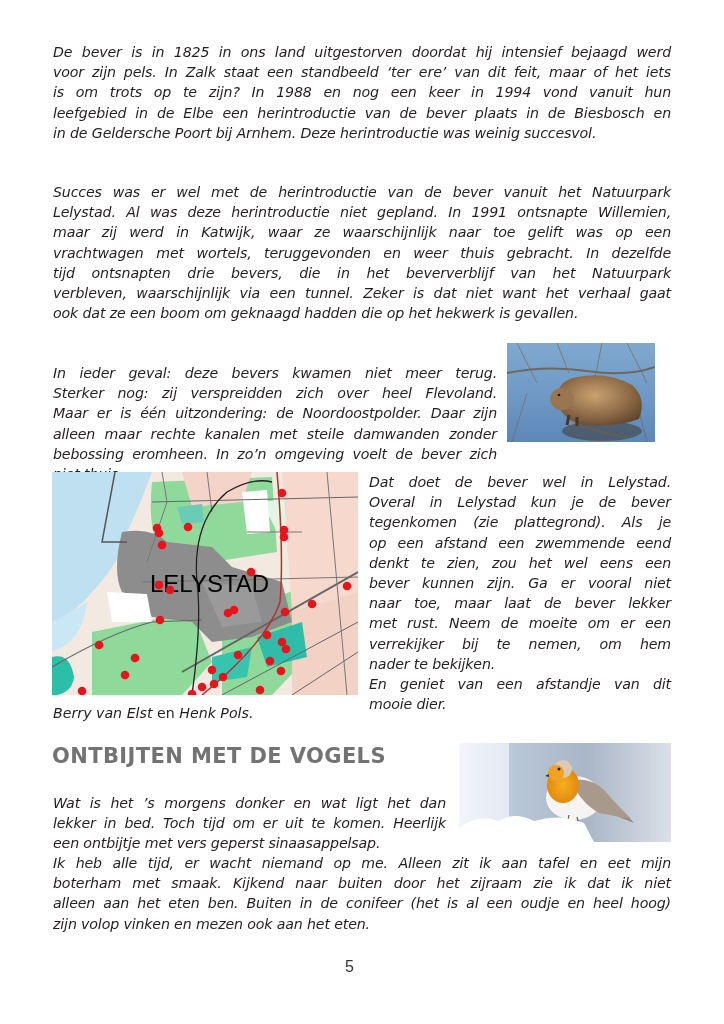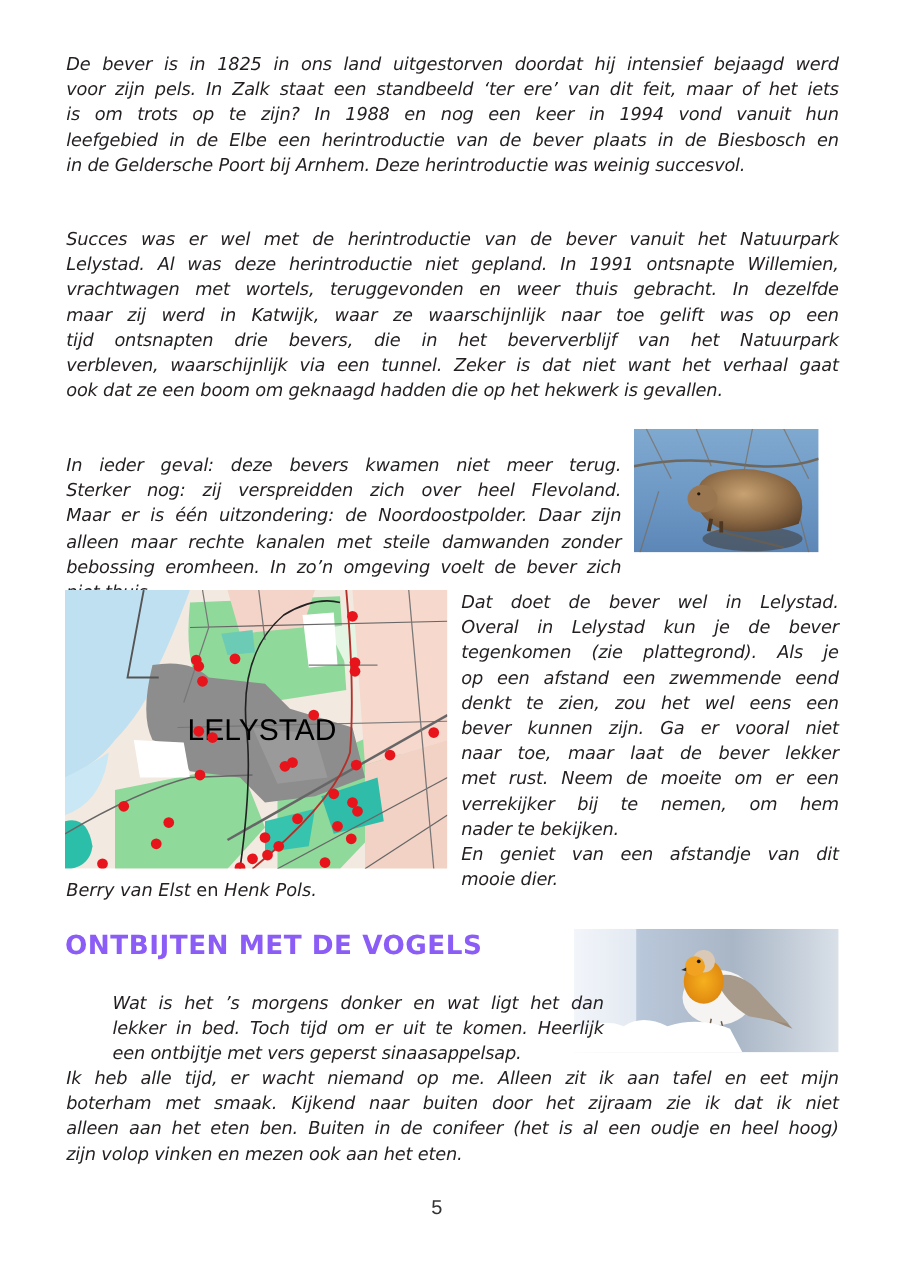--- a/index.html
+++ b/index.html
@@ -6,26 +6,26 @@
   body { width: 724px; height: 1024px; position: relative; overflow: hidden;
          font-family: "DejaVu Sans", sans-serif; color: #231f20; }
   .para { position: absolute; font-size: 14.2px; line-height: 20.2px; text-align: justify;
           text-align-last: left; margin: 0; letter-spacing: -0.15px; font-style: italic; }
   .line { display: block; text-align: justify; text-align-last: justify; white-space: nowrap; }
   .line.last { text-align-last: left; }
   #p1 { left: 53px; top: 42px; width: 618px; }
   #p2 { left: 53px; top: 182px; width: 618px; }
   #p3 { left: 53px; top: 342px; width: 444px; margin-top: 21px; }
   #p4 { left: 369px; top: 472px; width: 302px; }
-  #p5 { left: 53px; top: 793px; width: 393px; margin-left: 37px; }
+  #p5 { left: 53px; top: 793px; width: 393px; }
   #p6 { left: 53px; top: 853px; width: 618px; }
   .caption { position: absolute; left: 53px; top: 703px; font-size: 14.2px; line-height: 20px; }
   .caption i { }
   .heading { position: absolute; left: 52px; top: 744px; font-size: 21px; font-weight: bold;
-             color: #8b5cf6; letter-spacing: 0.4px; margin: 0; }
+             color: #737373; letter-spacing: 0.4px; margin: 0; }
   .pagenum { position: absolute; left: 345px; top: 958px; font-size: 16px;
              font-family: "Liberation Sans", sans-serif; color: #333; }
   .photo { position: absolute; overflow: hidden; }
   #beaver-photo { left: 507px; top: 343px; width: 148px; height: 99px; }
   #robin-photo { left: 459px; top: 743px; width: 212px; height: 99px; }
   #map { position: absolute; left: 52px; top: 472px; width: 306px; height: 223px; overflow: hidden; }
 </style>
 </head>
 <body>
 
@@ -33,22 +33,22 @@
   <span class="line">De bever is in 1825 in ons land uitgestorven doordat hij intensief bejaagd werd</span>
   <span class="line">voor zijn pels. In Zalk staat een standbeeld ‘ter ere’ van dit feit, maar of het iets</span>
   <span class="line">is om trots op te zijn? In 1988 en nog een keer in 1994 vond vanuit hun</span>
   <span class="line">leefgebied in de Elbe een herintroductie van de bever plaats in de Biesbosch en</span>
   <span class="line last">in de Geldersche Poort bij Arnhem. Deze herintroductie was weinig succesvol.</span>
 </div>
 
 <div id="p2" class="para">
   <span class="line">Succes was er wel met de herintroductie van de bever vanuit het Natuurpark</span>
   <span class="line">Lelystad. Al was deze herintroductie niet gepland. In 1991 ontsnapte Willemien,</span>
+  <span class="line">maar zij werd in Katwijk, waar ze waarschijnlijk naar toe gelift was op een</span>
   <span class="line">vrachtwagen met wortels, teruggevonden en weer thuis gebracht. In dezelfde</span>
-  <span class="line">maar zij werd in Katwijk, waar ze waarschijnlijk naar toe gelift was op een</span>
   <span class="line">tijd ontsnapten drie bevers, die in het beververblijf van het Natuurpark</span>
   <span class="line">verbleven, waarschijnlijk via een tunnel. Zeker is dat niet want het verhaal gaat</span>
   <span class="line last">ook dat ze een boom om geknaagd hadden die op het hekwerk is gevallen.</span>
 </div>
 
 <div id="p3" class="para">
   <span class="line">In ieder geval: deze bevers kwamen niet meer terug.</span>
   <span class="line">Sterker nog: zij verspreidden zich over heel Flevoland.</span>
   <span class="line">Maar er is één uitzondering: de Noordoostpolder. Daar zijn</span>
   <span class="line">alleen maar rechte kanalen met steile damwanden zonder</span>

